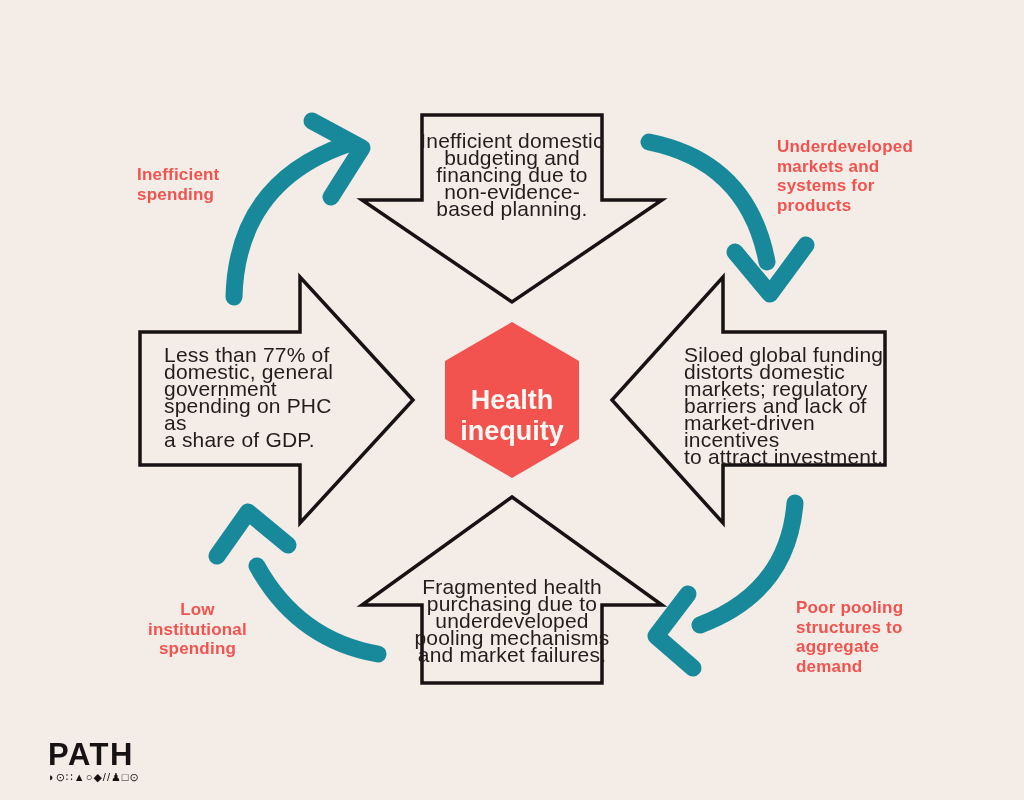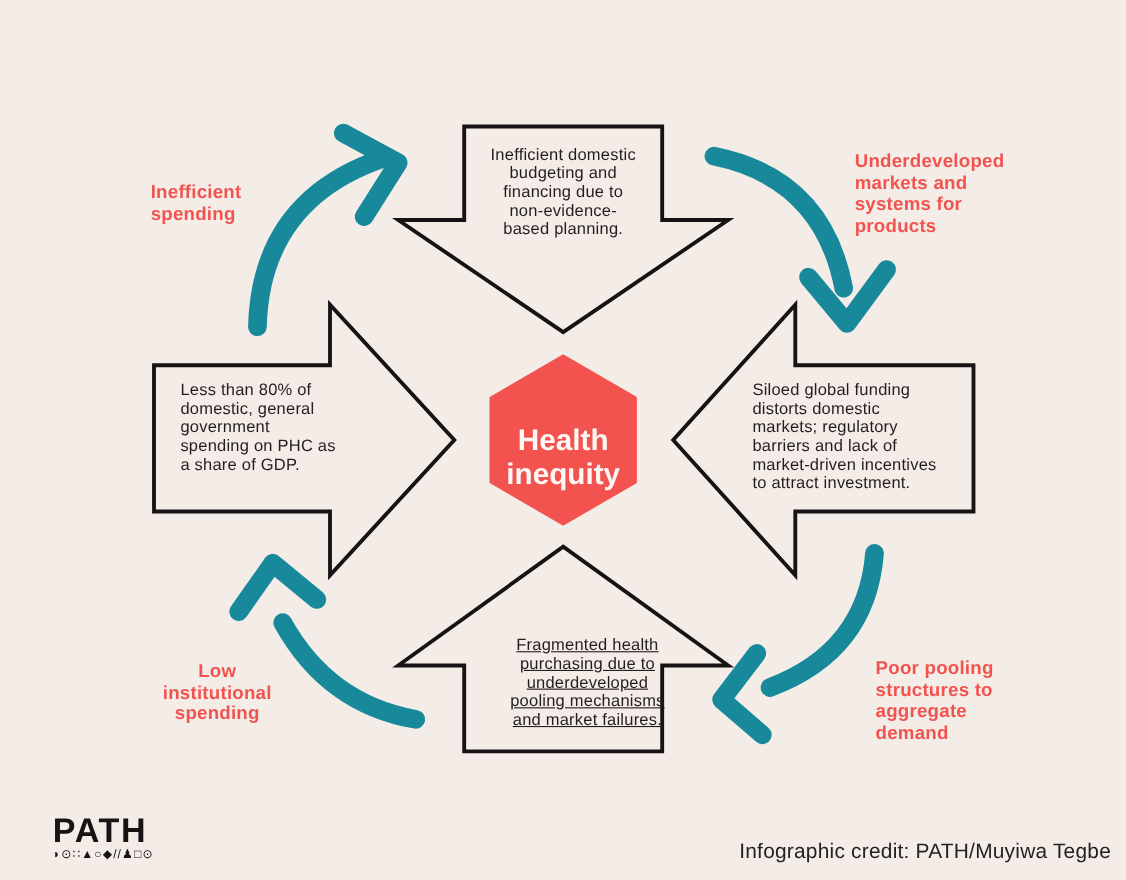--- a/index.html
+++ b/index.html
@@ -11,21 +11,21 @@
     overflow:hidden;
   }
   .canvas svg{position:absolute;left:0;top:0;}
   .block-arrow{fill:#f4ece7;stroke:#171314;stroke-width:3.5;stroke-linejoin:miter;}
   .flow{fill:none;stroke:#18899b;stroke-width:17;stroke-linecap:round;stroke-linejoin:round;}
   .hex{fill:#f2534f;stroke:none;}
   .arrow-text{
     position:absolute;
     white-space:pre-line;
     color:#231d1e;
-    font-size:15px;
+    font-size:21px;
     line-height:17px;
     letter-spacing:.2px;
   }
   .centered{text-align:center;}
   .corner-label{
     position:absolute;
     white-space:pre-line;
     color:#f2534f;
     font-weight:bold;
     font-size:17px;
@@ -93,26 +93,26 @@
 budgeting and
 financing due to
 non-evidence-
 based planning.</div>
   <div class="arrow-text" style="left:684px;top:346px;width:200px;">Siloed global funding
 distorts domestic
 markets; regulatory
 barriers and lack of
 market-driven incentives
 to attract investment.</div>
-  <div class="arrow-text centered" style="left:424px;top:578px;width:220px;text-decoration:underline;">Fragmented health
+  <div class="arrow-text centered" style="left:402px;top:578px;width:220px;">Fragmented health
 purchasing due to
 underdeveloped
 pooling mechanisms
 and market failures.</div>
-  <div class="arrow-text" style="left:164px;top:346px;width:170px;">Less than 80% of
+  <div class="arrow-text" style="left:164px;top:346px;width:170px;">Less than 77% of
 domestic, general
 government
 spending on PHC as
 a share of GDP.</div>
 
   <div class="corner-label" style="left:137px;top:165px;">Inefficient
 spending</div>
   <div class="corner-label" style="left:777px;top:137px;">Underdeveloped
 markets and
 systems for
@@ -122,15 +122,14 @@
 aggregate
 demand</div>
   <div class="corner-label" style="left:148px;top:600px;text-align:center;">Low
 institutional
 spending</div>
 
   <div class="logo">
     <div class="logo-text">PATH</div>
     <div class="logo-glyphs">◗⊙∷▲○◆//♟□⊙</div>
   </div>
-  <div class="credit">Infographic credit: PATH/Muyiwa Tegbe</div>
 
 </div>
 
 </body></html>

